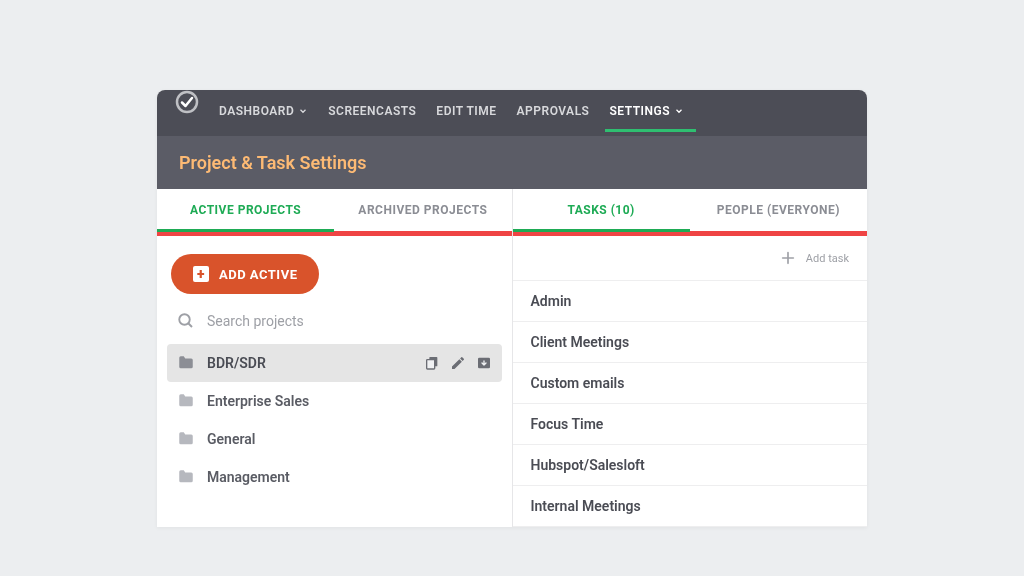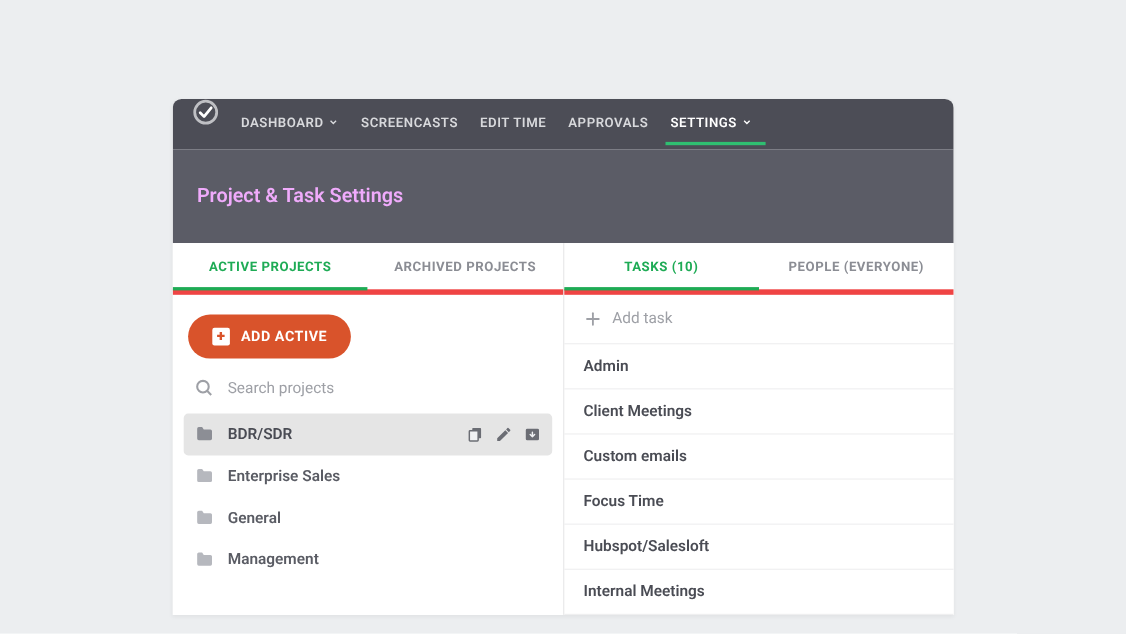--- a/index.html
+++ b/index.html
@@ -8,21 +8,21 @@
 
 
 .topnav { background: #4c4d56; display: flex; align-items: flex-start; gap: 20px; padding: 0 18px; height: 46px; }
 .logo { width: 24px; height: 24px; display:flex; align-items:center; justify-content:center; }
 .nav-item { color: #d8d9dc; font-size: 12px; font-weight: 600; letter-spacing: .5px; display:flex; align-items:center; gap:4px; cursor:pointer; padding: 14px 0; position:relative; }
 .nav-item.active { color: #fff; }
 .nav-item.active::after { content:""; position:absolute; left:-4px; right:-12px; bottom:0; height:3px; background:#2fbf71; }
 .chev { width:10px; height:10px; display:inline-block; }
 
 
-.pagetitle { background: #5b5c66; color:#f0abfc; padding: 32px 22px; font-size: 18px; font-weight:600; }
+.pagetitle { background: #5b5c66; color:#fdba74; padding: 16px 22px; font-size: 18px; font-weight:600; }
 
 
 .main { display:flex; background:#fff; }
 .col { flex:1; border-right:1px solid #e6e6e8; }
 .col:last-child { border-right:none; }
 
 .tabs { display:flex; border-bottom:5px solid #ef4444; }
 .tab { flex:1; text-align:center; padding:14px 8px; font-size:12px; font-weight:700; letter-spacing:.5px; color:#8b8d94; cursor:pointer; position:relative; }
 .tab.active { color:#1eab55; }
 .tab.active::after { content:""; position:absolute; left:0; right:0; bottom:-1px; height:3px; background:#1eab55; }
@@ -37,21 +37,21 @@
 
 .proj-list { padding: 4px 10px 0 10px; }
 .proj-item { display:flex; align-items:center; gap:12px; padding:10px 10px; border-radius:4px; color:#5a5c64; font-weight:600; font-size:14px; cursor:pointer; }
 .proj-item .foldericon { color:#b6b8be; }
 .proj-item.selected { background:#e5e5e5; color:#4a4c54; }
 .proj-item.selected .foldericon { color:#8c8e95; }
 .proj-item .spacer { flex:1; }
 .proj-actions { display:flex; gap:10px; color:#6b6d74; }
 .proj-actions span { cursor:pointer; display:flex; }
 
-.addtask { display:flex; align-items:center; gap:10px; padding:14px 18px; color:#9ea0a6; font-size:14px; border-bottom:1px solid #eeeeef; cursor:pointer; }
+.addtask { display:flex; align-items:center; gap:10px; padding:14px 18px; color:#9ea0a6; font-size:11px; border-bottom:1px solid #eeeeef; cursor:pointer;justify-content:flex-end; }
 .task-item { padding:12px 18px; color:#4a4c54; font-weight:600; font-size:14px; border-bottom:1px solid #eeeeef; cursor:pointer; }
 
 svg { display:block; }
 </style>
 </head>
 <body>
 
 <div class="app-frame">
 
   <div class="topnav">

